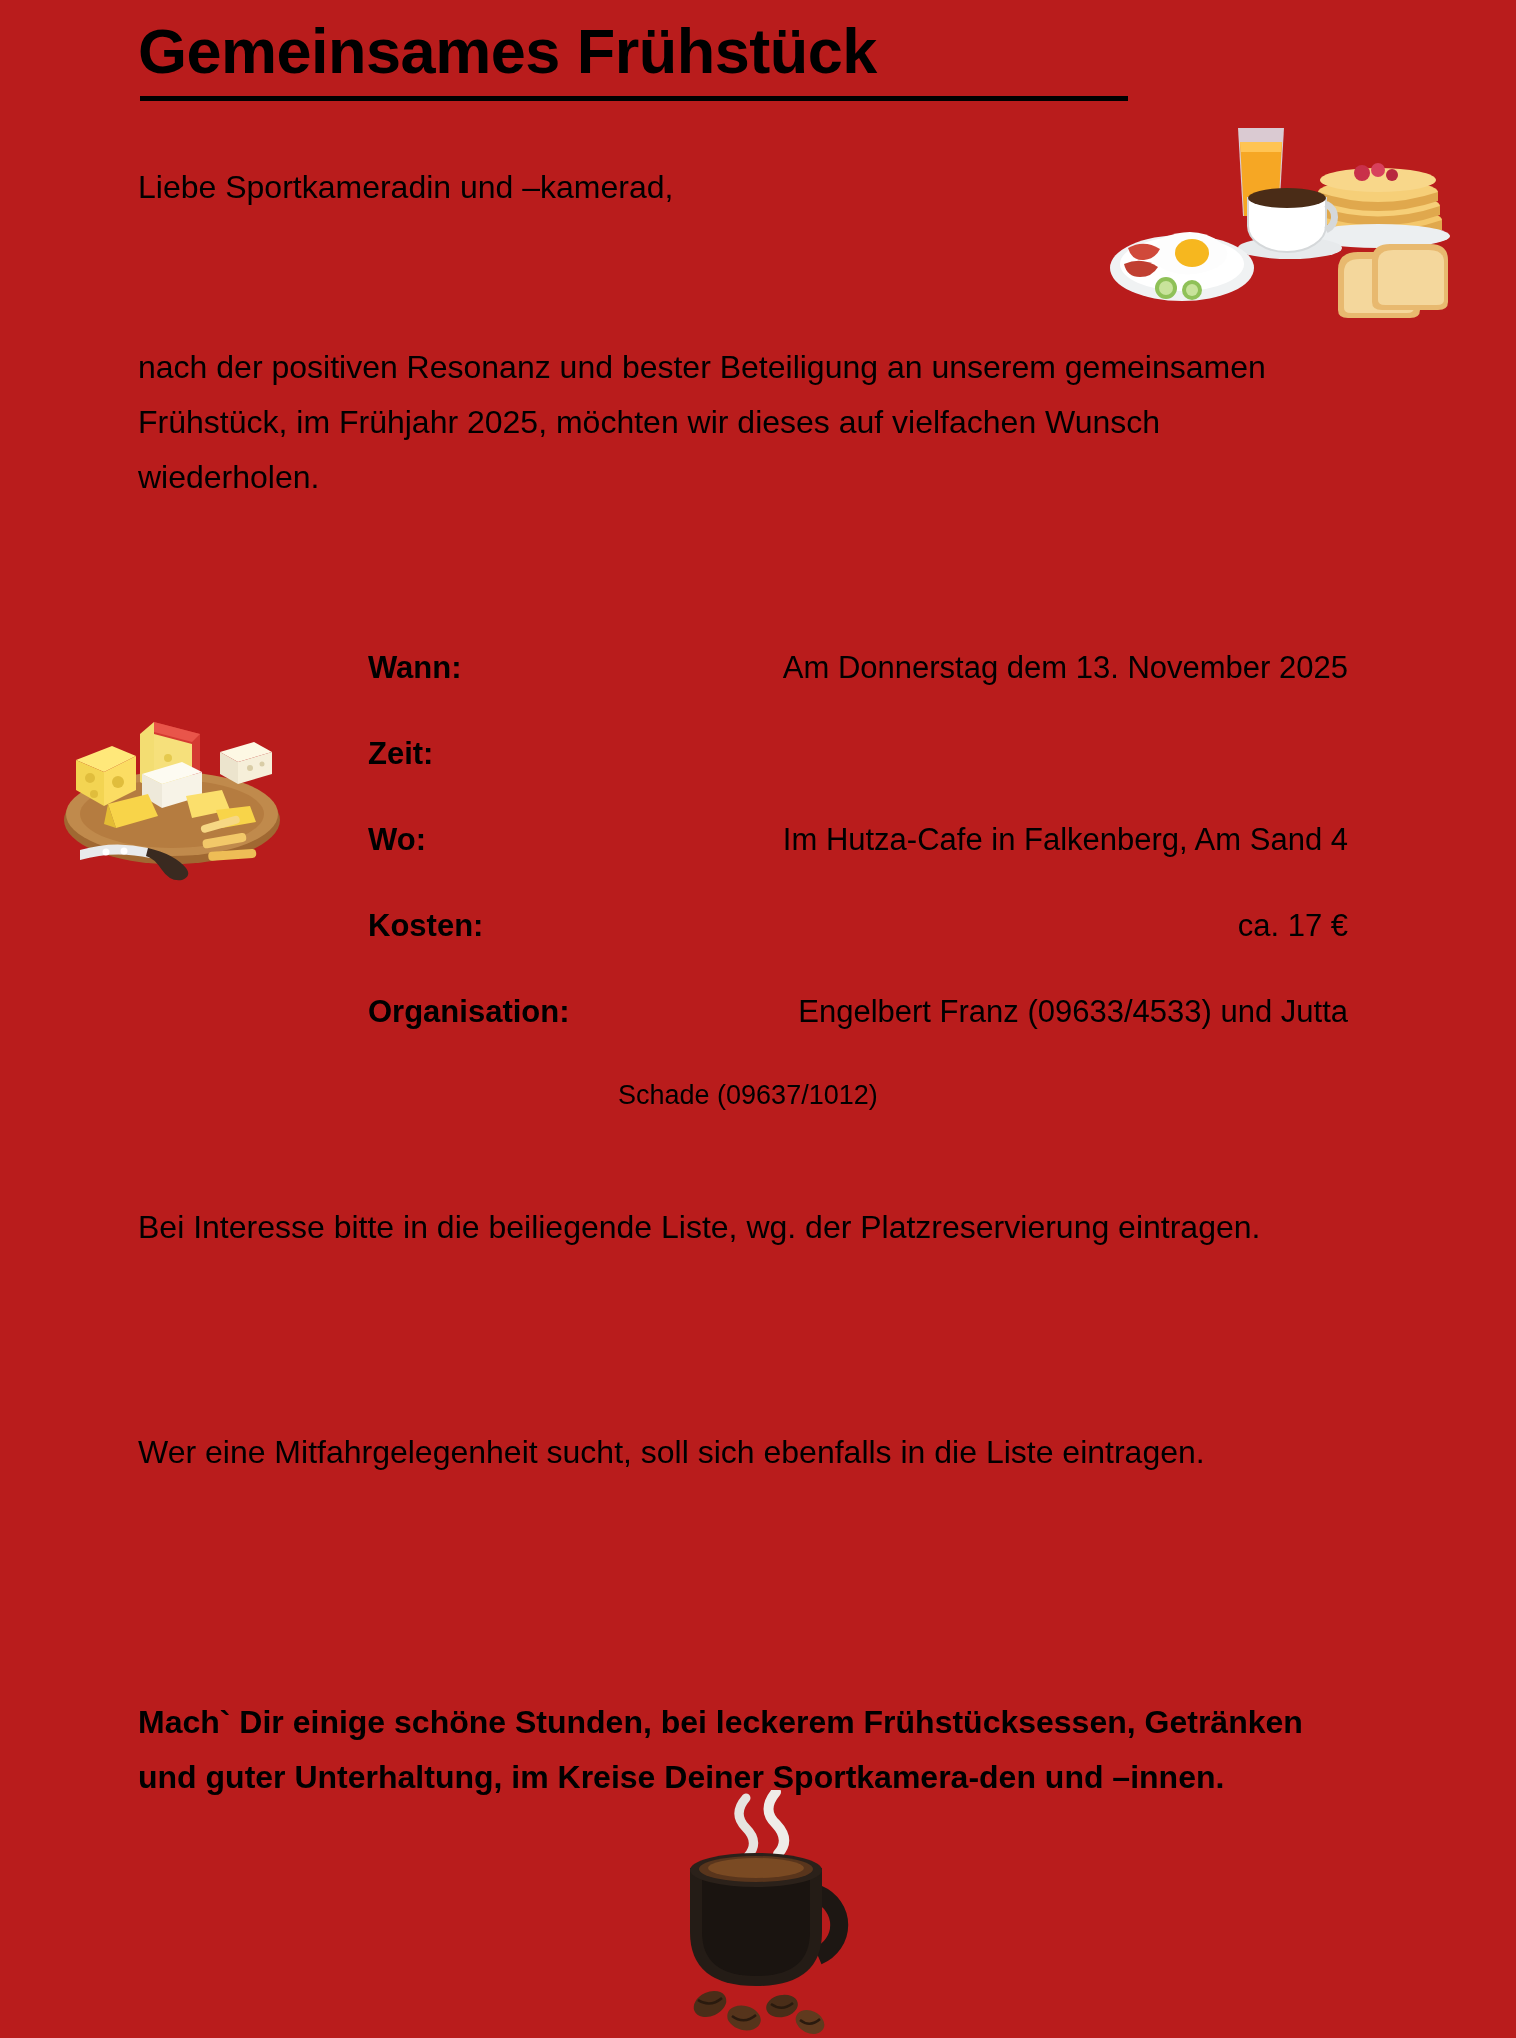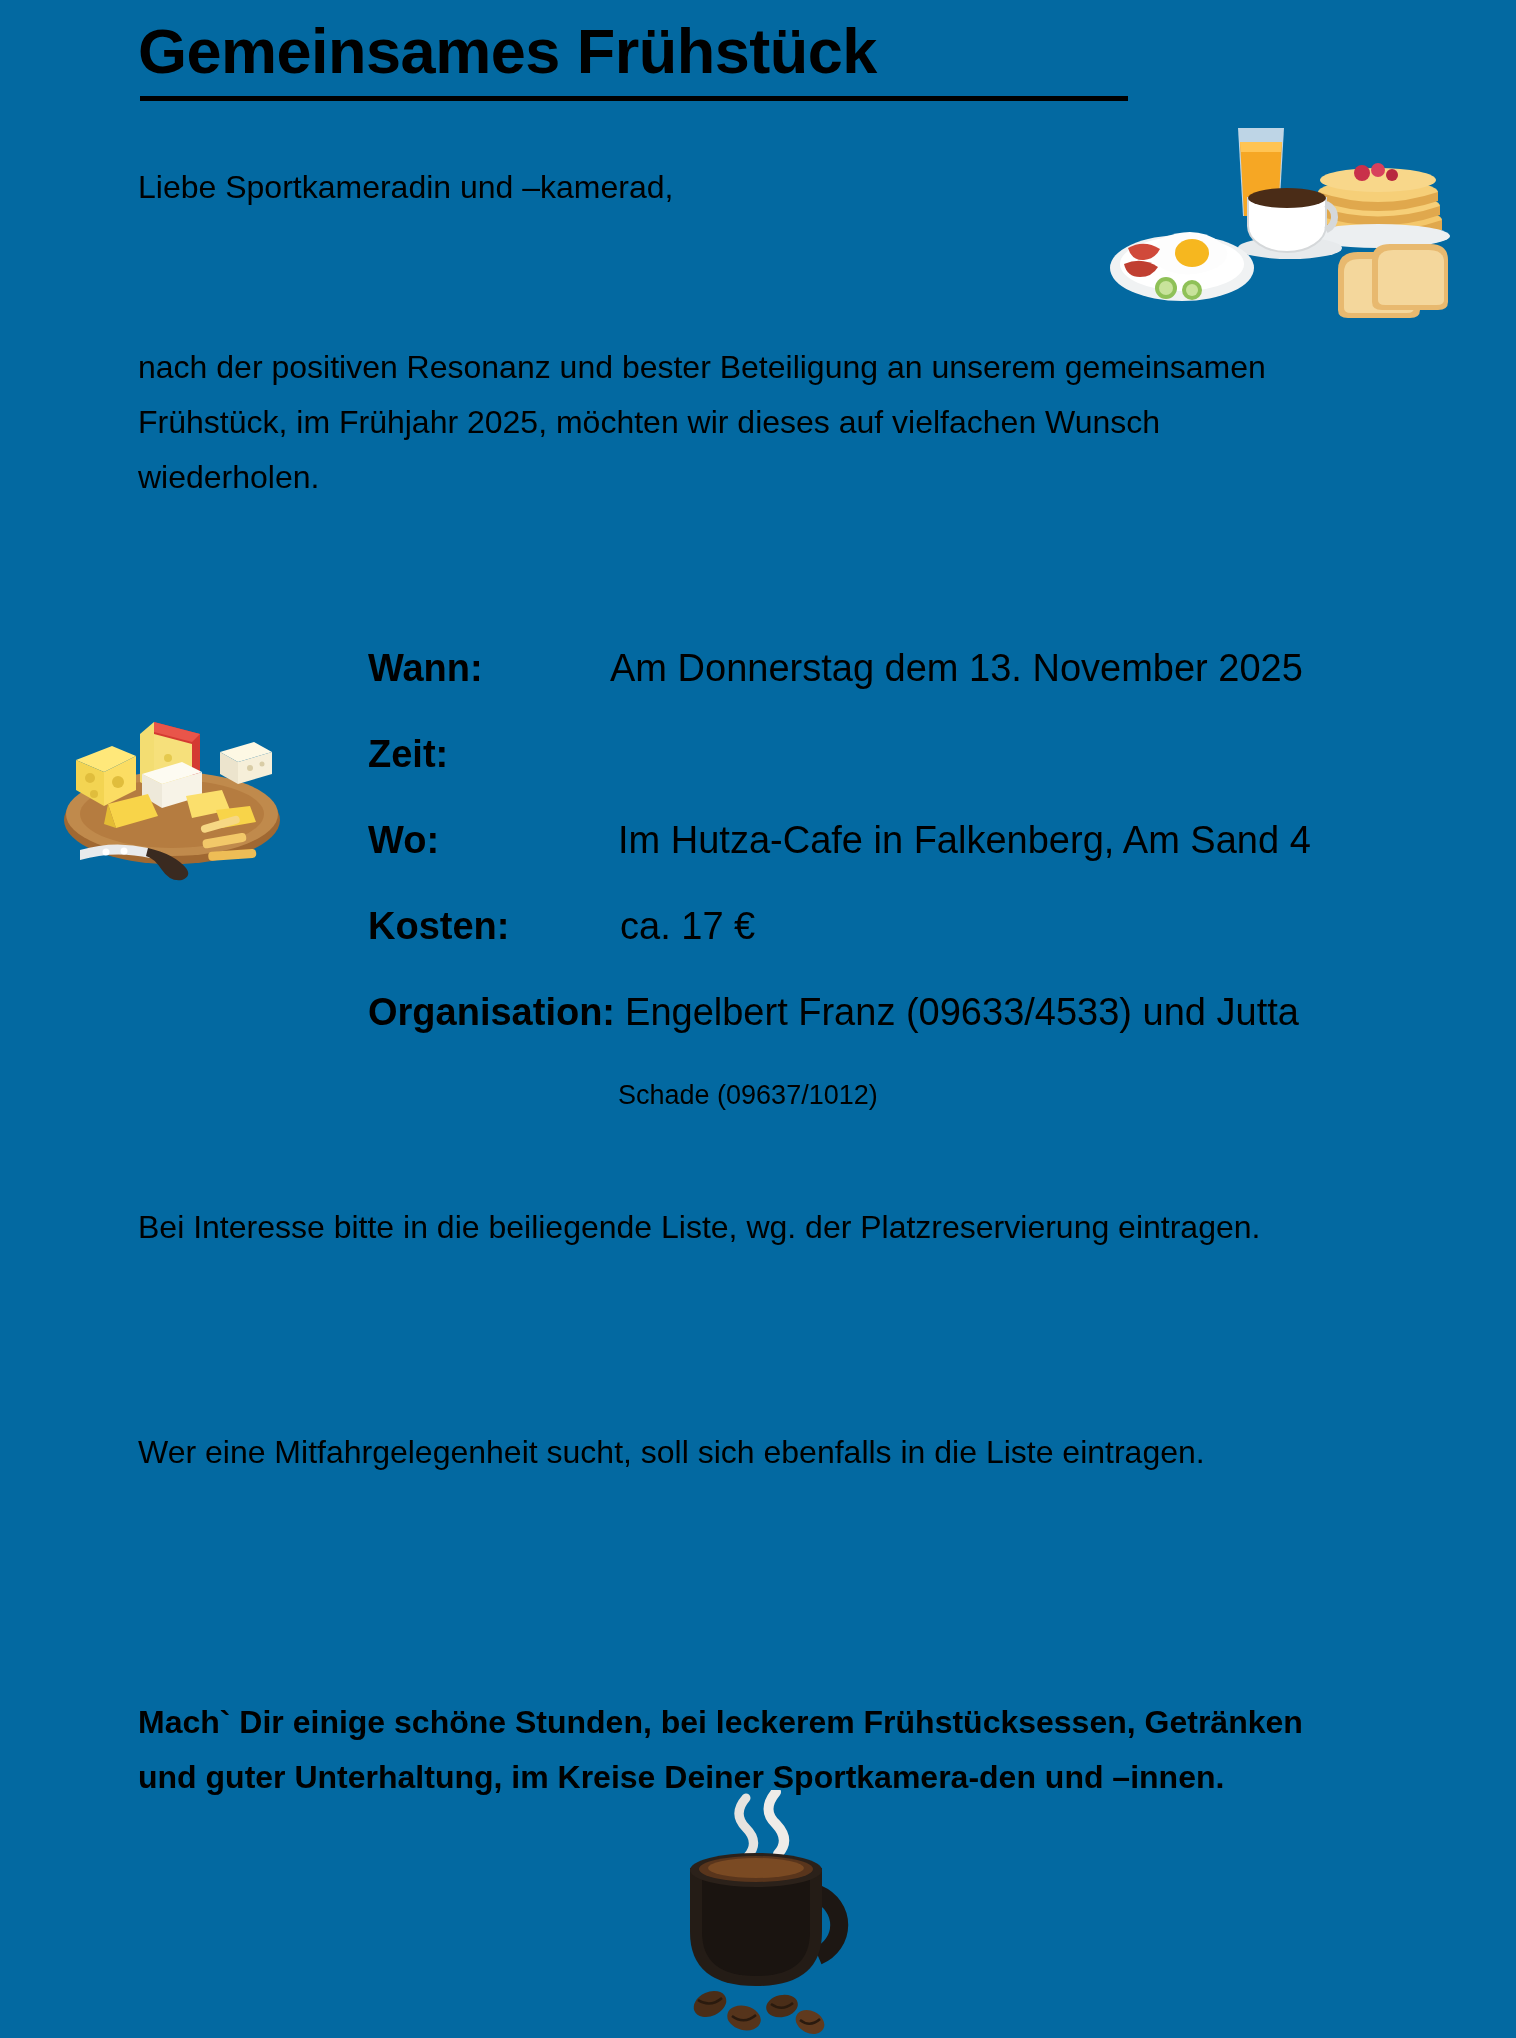--- a/index.html
+++ b/index.html
@@ -8,21 +8,21 @@
     background: #ffffff;
   }
   body {
     font-family: "Liberation Sans", sans-serif;
     color: #000000;
   }
   .page {
     position: relative;
     width: 1516px;
     height: 2038px;
-    background: #0369a1;
+    background: #b91c1c;
     overflow: hidden;
   }
 
   
   .title {
     position: absolute;
     left: 138px;
     top: 14px;
     font-size: 63px;
     font-weight: bold;
@@ -60,22 +60,23 @@
   .details {
     position: absolute;
     left: 368px;
     top: 625px;
     width: 980px;
   }
   .detail-row {
     display: flex;
     align-items: baseline;
     min-height: 86px;
-    font-size: 38px;
+    font-size: 31px;
     line-height: 86px;
+    justify-content: space-between;
   }
   .detail-label {
     font-weight: bold;
     white-space: nowrap;
     flex: 0 0 auto;
   }
   .detail-value {
     white-space: nowrap;
     flex: 0 0 auto;
   }

